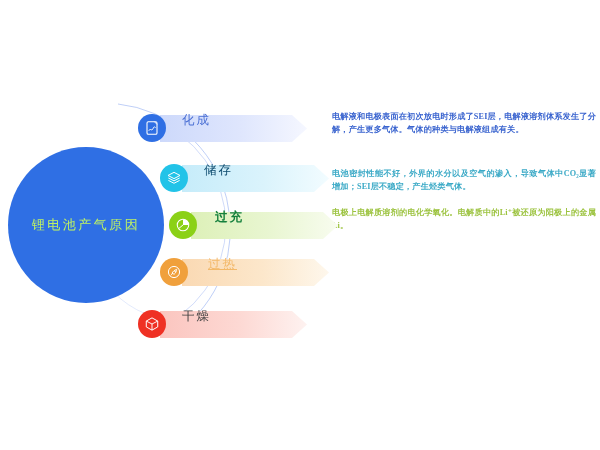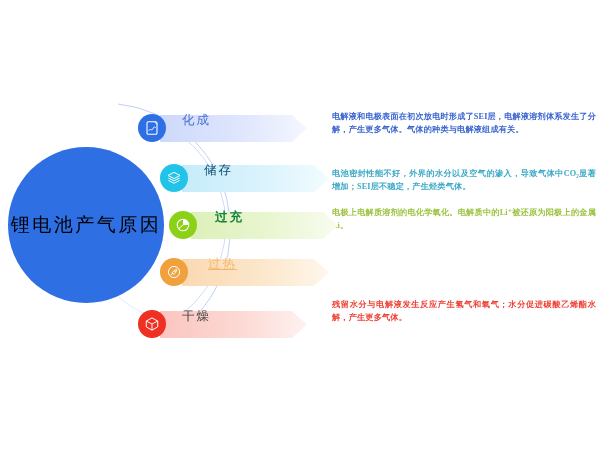--- a/index.html
+++ b/index.html
@@ -30,22 +30,22 @@
     width: 156px;
     height: 156px;
     border-radius: 50%;
     background: #2f6fe4;
     display: flex;
     align-items: center;
     justify-content: center;
     z-index: 4;
   }
   #center-circle .ctext {
-    color: #000000;
-    font-size: 19px;
+    color: #bef264;
+    font-size: 13px;
     letter-spacing: 2.5px;
     white-space: nowrap;
     font-family: "Liberation Serif", "DejaVu Serif", serif;
   }
 
   
   .arc-svg {
     position: absolute;
     left: 0; top: 0;
     width: 600px; height: 450px;
@@ -233,15 +233,14 @@
         <polygon points="12,2.8 20.6,7.6 20.6,16.4 12,21.2 3.4,16.4 3.4,7.6" fill="none" stroke="#ffffff" stroke-width="1.5" stroke-linejoin="round"></polygon>
         <path d="M12 12 L20.6 7.6 M12 12 L3.4 7.6 M12 12 L12 21.2" fill="none" stroke="#ffffff" stroke-width="1.4"></path>
       </svg>
     </div>
     <span class="row-label" style="left:44px; color:#404040;">干燥</span>
   </div>
 
   <div class="desc" style="top:110px; color:#3a64cf;">电解液和电极表面在初次放电时形成了SEI层，电解液溶剂体系发生了分解，产生更多气体。气体的种类与电解液组成有关。</div>
   <div class="desc" style="top:160px; color:#3aa9c6;margin-top:7px;">电池密封性能不好，外界的水分以及空气的渗入，导致气体中CO₂显著增加；SEI层不稳定，产生烃类气体。</div>
   <div class="desc" style="top:206px; color:#9cc33f;">电极上电解质溶剂的电化学氧化。电解质中的Li⁺被还原为阳极上的金属Li。</div>
-  <div class="desc" style="top:298px; color:#ef4136;">残留水分与电解液发生反应产生氢气和氧气；水分促进碳酸乙烯酯水解，产生更多气体。</div>
 
 </div>
 
 </body></html>

